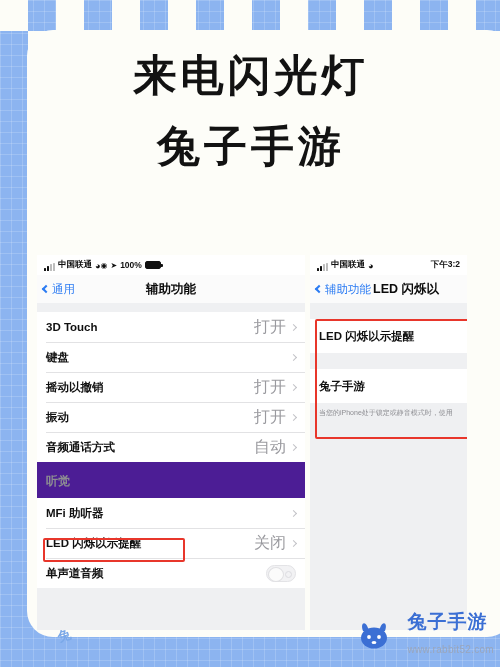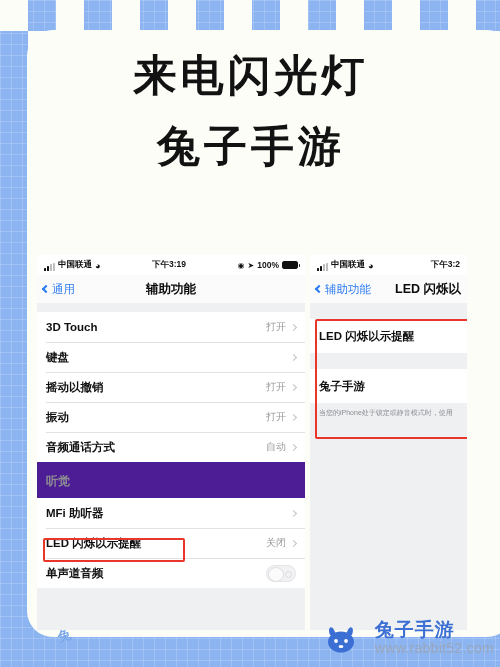--- a/index.html
+++ b/index.html
@@ -162,21 +162,21 @@
     left: 0; right: 0;
     text-align: center;
     font-size: 12.5px;
     font-weight: 700;
     color: #0b0b0b;
   }
   .nav-title-inline {
     font-size: 12.5px;
     font-weight: 700;
     color: #0b0b0b;
-    margin-left: 24px;
+    margin-left: 2px;
     white-space: nowrap;
   }
 
   
   .tbl-body { background: #eff0f2; height: 100%; }
   .gap { height: 9px; background: #eff0f2; }
   .gap-tall { height: 16px; background: #eff0f2; }
 
   .group { background: #ffffff; }
 
@@ -196,21 +196,21 @@
     background: #e2e2e4;
   }
   .row-label {
     font-size: 11.5px;
     color: #101010;
     font-weight: 600;
     flex: 1;
     white-space: nowrap;
   }
   .row-value {
-    font-size: 10px;
+    font-size: 16px;
     color: #9a9a9f;
     margin-right: 5px;
   }
   .chev-right {
     display: inline-block;
     width: 5px; height: 5px;
     border-right: 1.6px solid #c2c2c7;
     border-top: 1.6px solid #c2c2c7;
     transform: rotate(45deg);
   }
@@ -290,24 +290,24 @@
   }
   #wm-text { line-height: 1; }
   #wm-title {
     font-size: 19px;
     font-weight: 700;
     color: #3b6fd4;
     letter-spacing: 1px;
     font-family: "DejaVu Sans", sans-serif;
   }
   #wm-url {
-    font-size: 14px;
+    font-size: 10px;
     color: #9aa6bb;
     letter-spacing: .3px;
-    margin-top: 2px;
+    margin-top: 14px;
   }
   #wm-mark {
     position: absolute;
     left: 58px; bottom: 22px;
     font-size: 13px;
     color: #7aa8e8;
     font-weight: 700;
     transform: rotate(-18deg);
     z-index: 29;
   }
@@ -352,21 +352,20 @@
         <div class="sb-left">
           <span class="bars">
               <i></i>
               <i></i>
               <i></i>
               <i></i>
             </span>
           <span>中国联通</span>
           <span class="wifi-ico">◕</span>
         </div>
-        <div class="sb-center">下午3:19</div>
         <div class="sb-right">
           <span style="font-size:8px;">◉</span>
           <span style="font-size:8px;">➤</span>
           <span>100%</span>
           <span class="batt"></span>
         </div>
       </div>
 
       <div class="navbar">
         <div class="nav-back">

